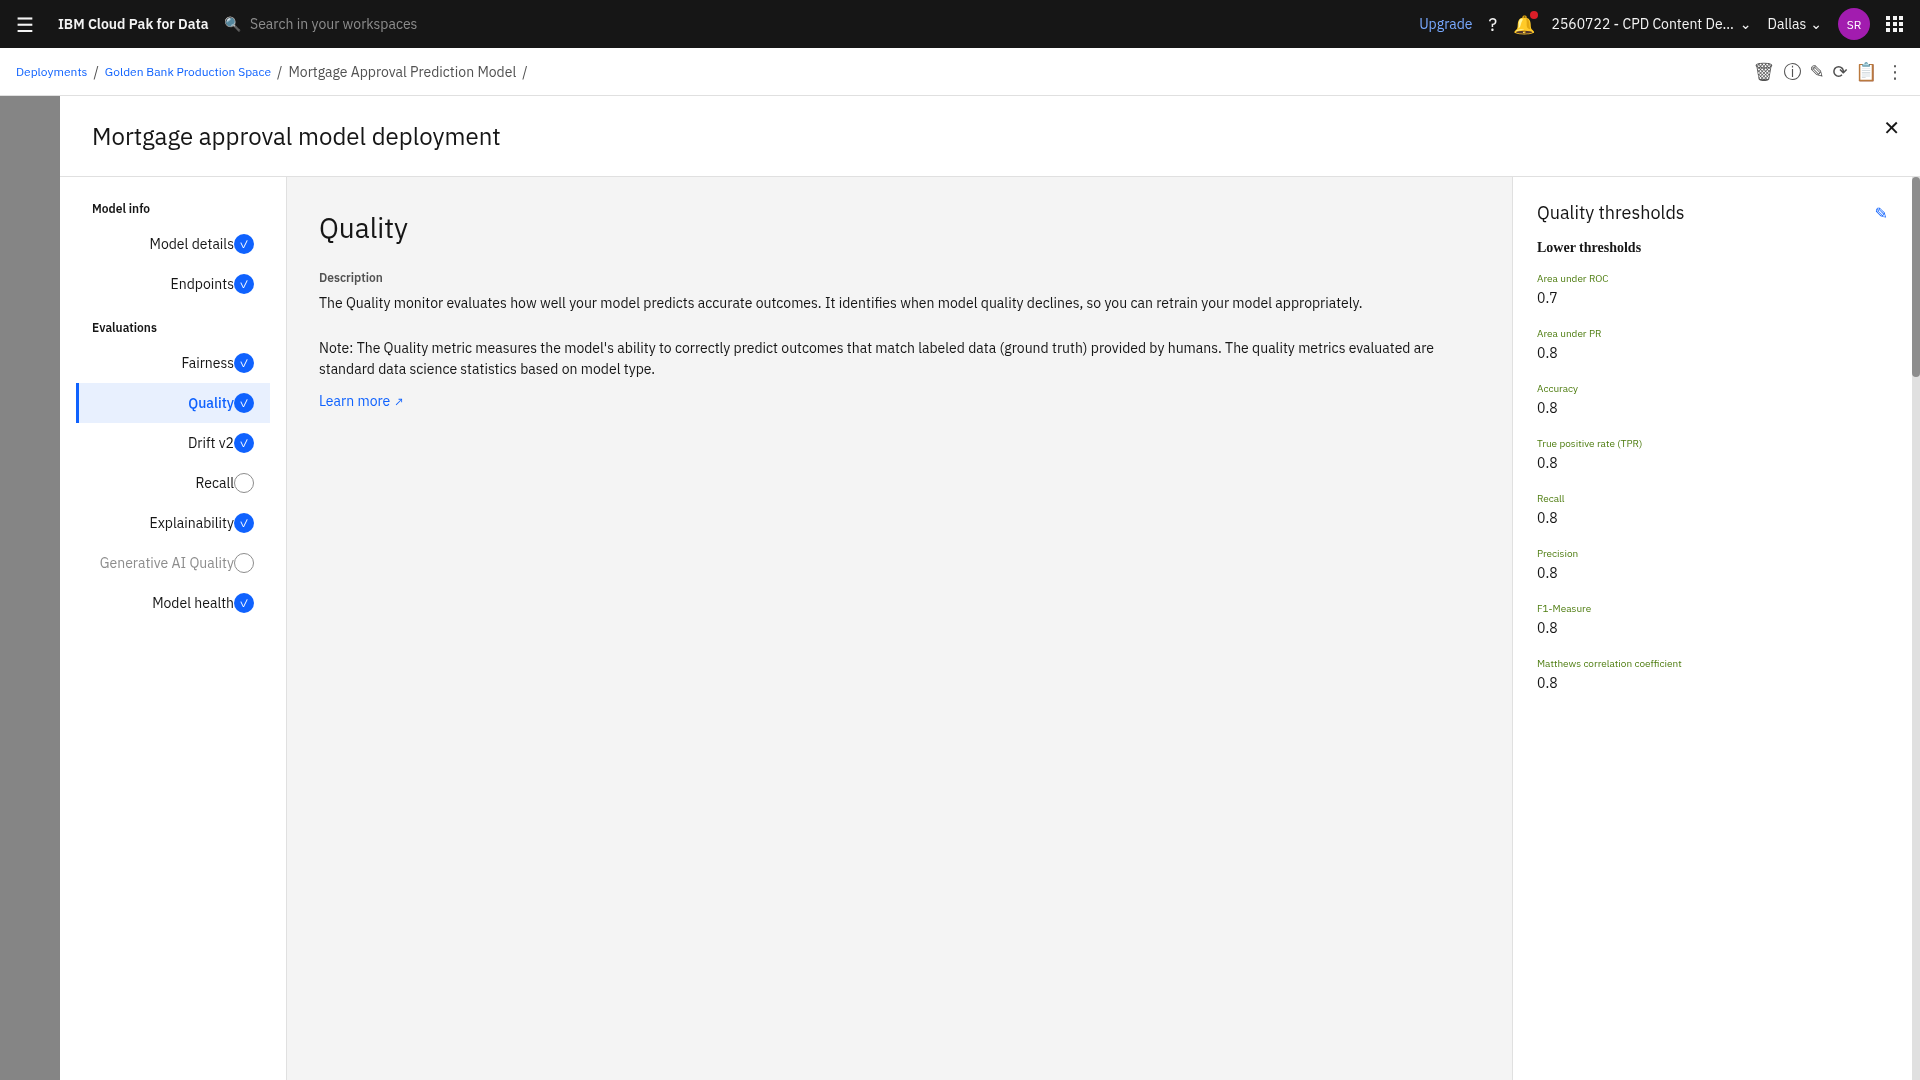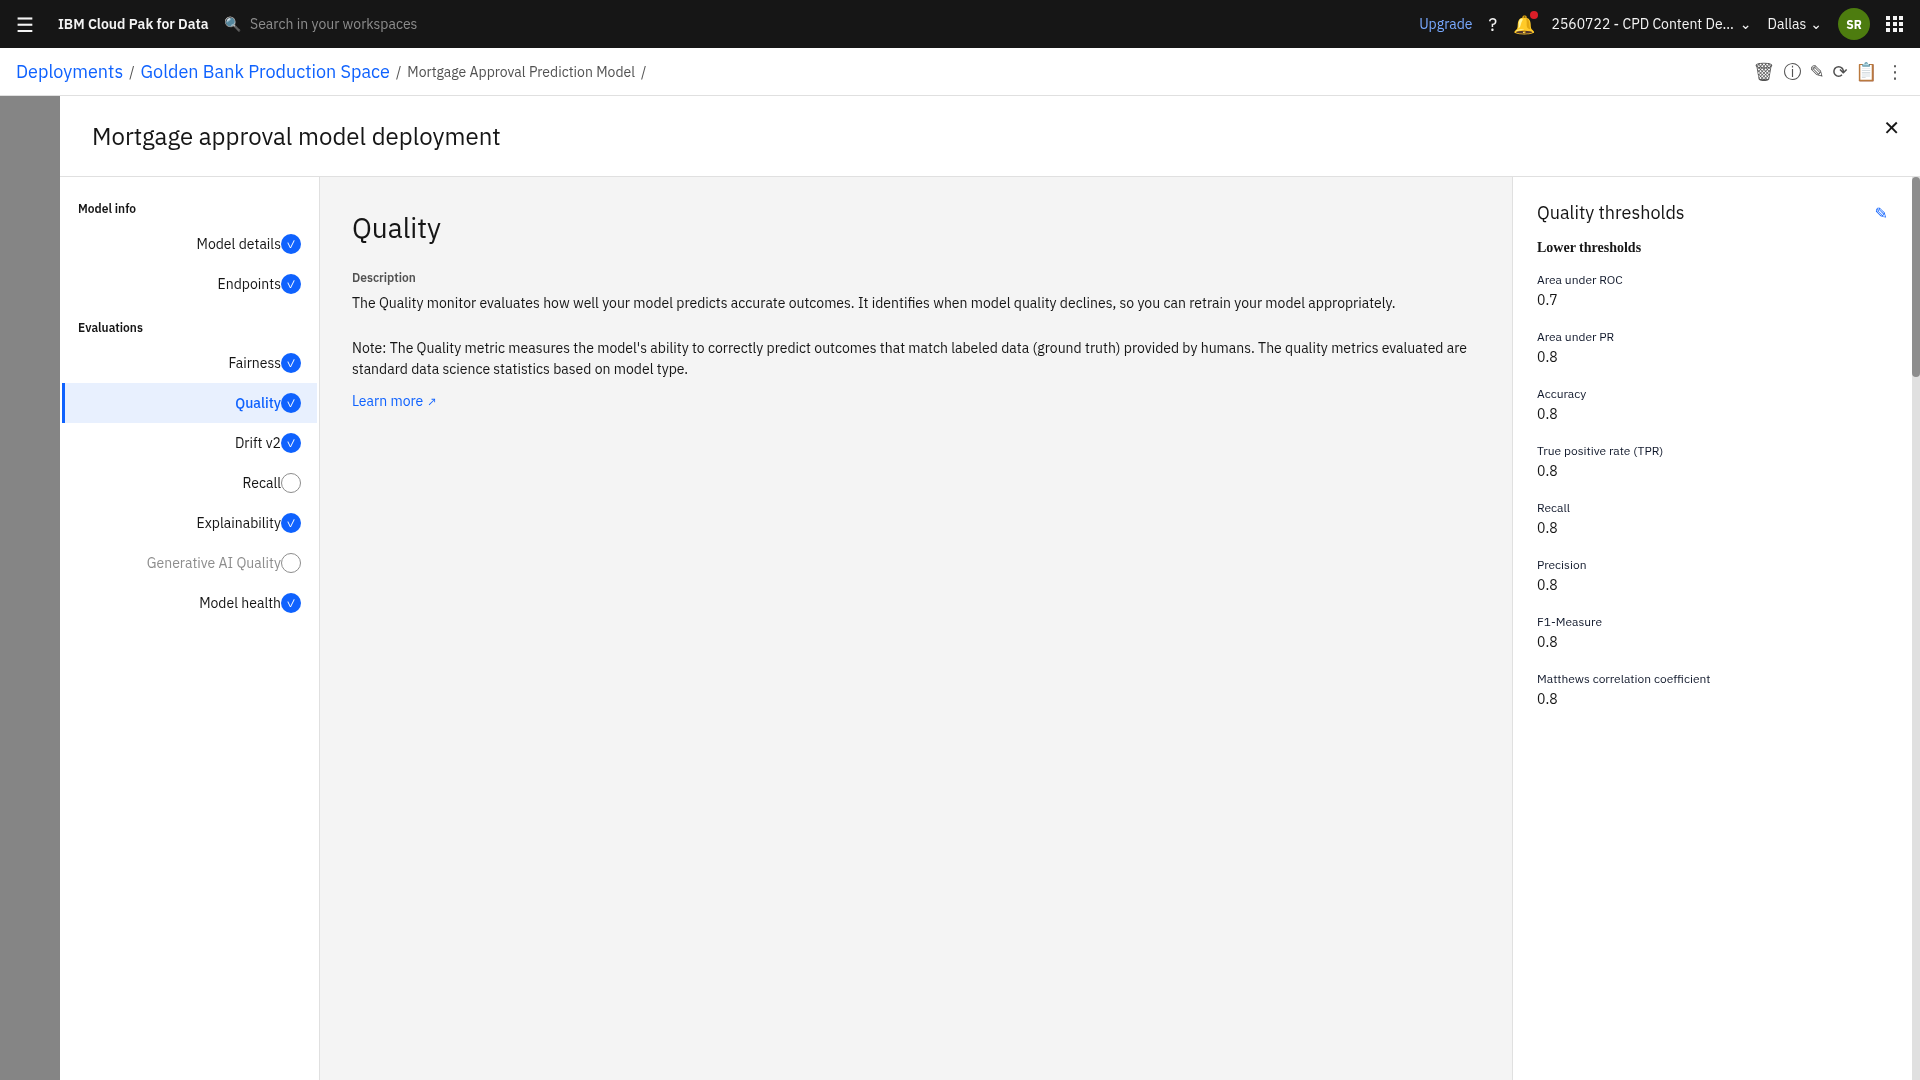--- a/index.html
+++ b/index.html
@@ -80,27 +80,27 @@
       display: flex;
       align-items: center;
       gap: 6px;
       color: #f4f4f4;
       font-size: 14px;
       cursor: pointer;
     }
     .avatar {
       width: 32px;
       height: 32px;
-      background: #4d7c0f;
+      background: #a21caf;
       border-radius: 50%;
       display: flex;
       align-items: center;
       justify-content: center;
       font-size: 12px;
-      font-weight: 700;
+      font-weight: 400;
       color: #fff;
     }
     .location-selector {
       display: flex;
       align-items: center;
       gap: 4px;
       color: #f4f4f4;
       font-size: 14px;
       cursor: pointer;
     }
@@ -126,21 +126,21 @@
       height: 48px;
       display: flex;
       align-items: center;
       padding: 0 16px;
       gap: 6px;
       border-bottom: 1px solid #e0e0e0;
       z-index: 999;
     }
     .breadcrumb-bar a {
       color: #0f62fe;
-      font-size: 18px;
+      font-size: 12px;
       text-decoration: none;
     }
     .breadcrumb-bar .separator {
       color: #525252;
       font-size: 14px;
     }
     .breadcrumb-bar .current {
       color: #525252;
       font-size: 14px;
     }
@@ -199,25 +199,25 @@
 
     
     .modal-body {
       display: flex;
       flex: 1;
       overflow: hidden;
     }
 
     
     .modal-sidebar {
-      width: 260px;
+      width: 227px;
       flex-shrink: 0;
       background: #fff;
       border-right: 1px solid #e0e0e0;
-      padding: 24px 2px;
+      padding: 24px 16px;
       overflow-y: auto;
     }
     .sidebar-section-title {
       font-size: 12px;
       font-weight: 600;
       color: #161616;
       padding: 0 16px 8px 16px;
       text-transform: none;
     }
     .sidebar-item {
@@ -351,22 +351,22 @@
       font-size: 14px;
       font-weight: 600;
       color: #161616;
       margin-bottom: 16px;
       font-family: Liberation Serif, serif;
     }
     .threshold-item {
       margin-bottom: 20px;
     }
     .threshold-label {
-      font-size: 12px;
-      color: #0f172a;
+      font-size: 10px;
+      color: #4d7c0f;
       margin-bottom: 4px;
     }
     .threshold-value {
       font-size: 14px;
       color: #161616;
     }
 
     
     .thresholds-panel::-webkit-scrollbar,
     .modal-sidebar::-webkit-scrollbar {

